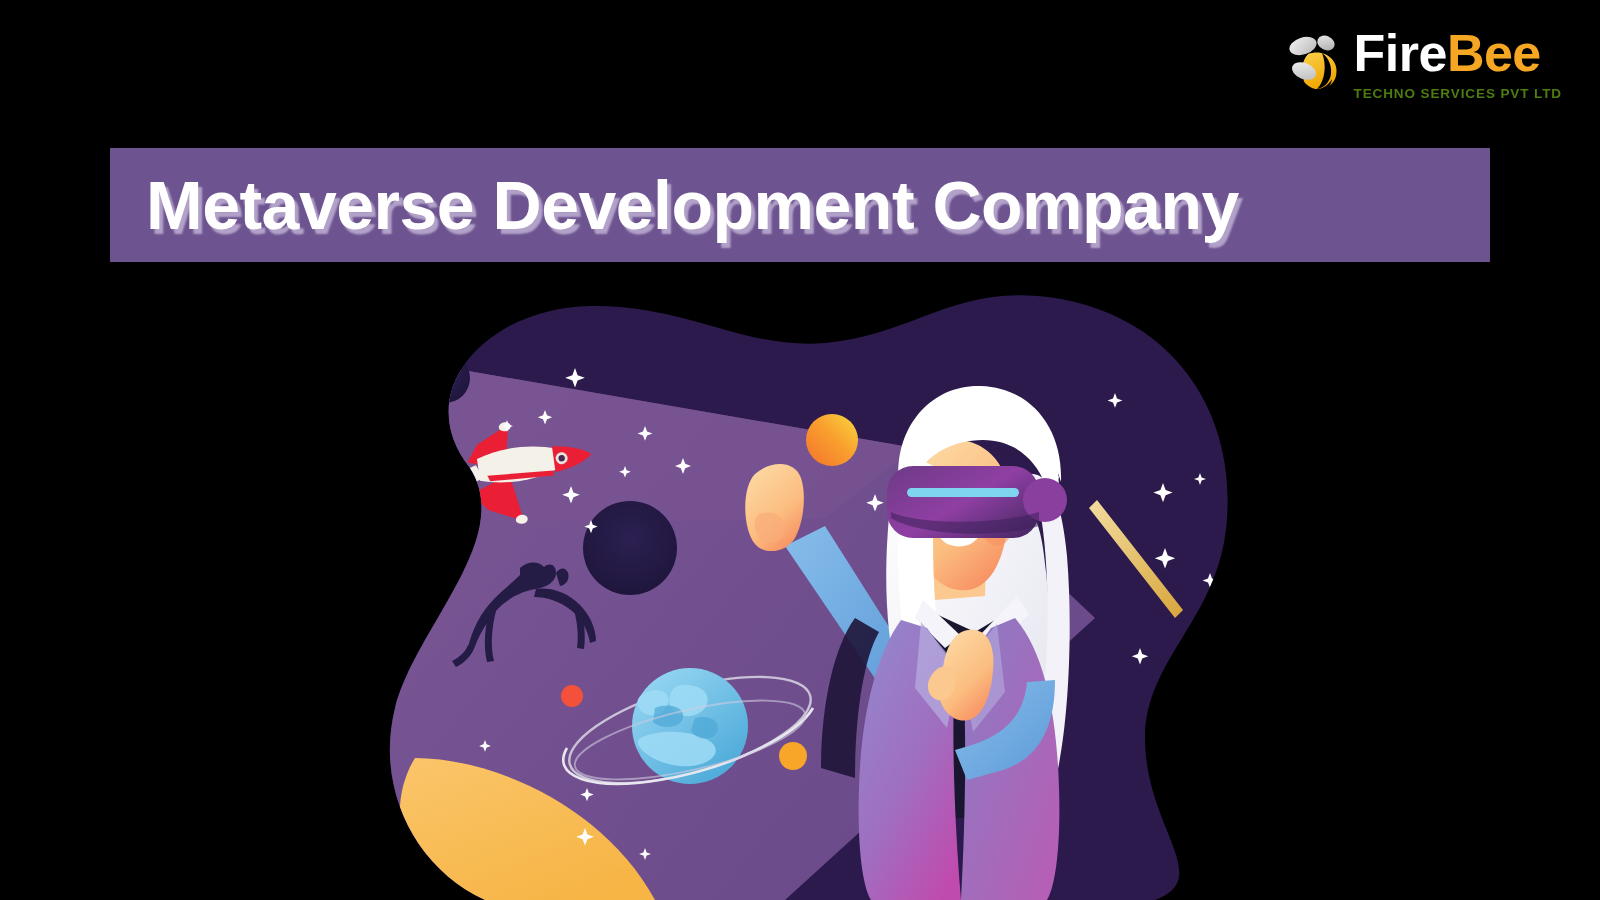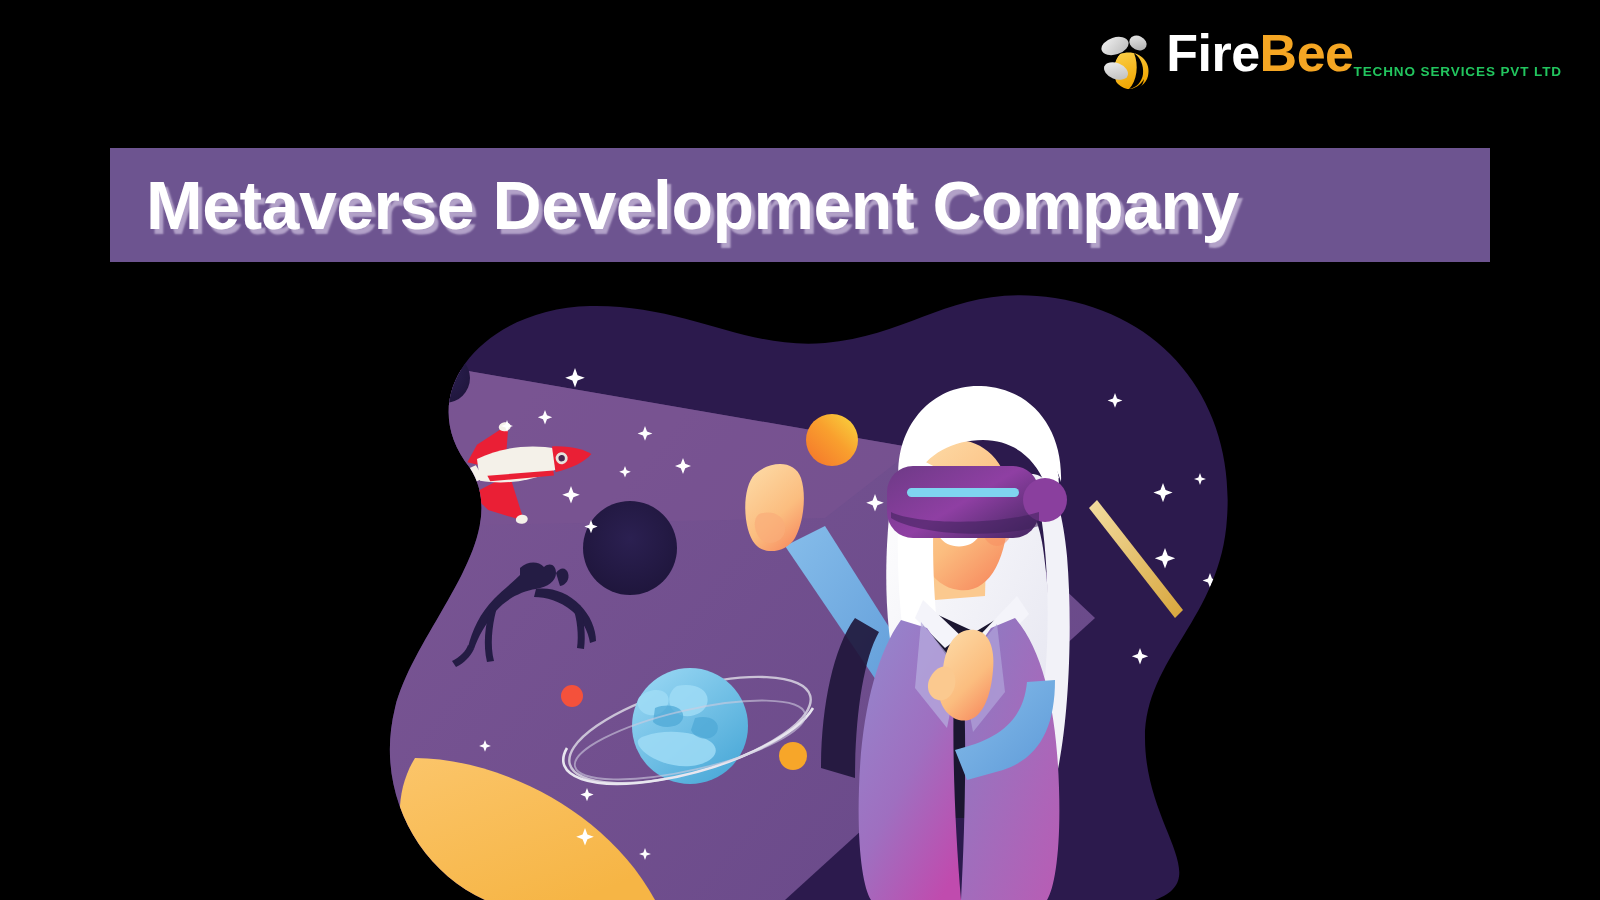--- a/index.html
+++ b/index.html
@@ -28,38 +28,38 @@
     gap: 10px;
   }
   .bee-icon {
     width: 56px;
     height: 62px;
     flex: 0 0 auto;
     margin-top: 4px;
   }
   .logo-text-col {
     display: flex;
-    flex-direction: row;
-    align-items: flex-end;
+    flex-direction: column;
+    align-items: flex-start;
   }
   .logo-word {
     font-size: 52px;
     font-weight: bold;
     line-height: 0.98;
     letter-spacing: -0.5px;
     white-space: nowrap;
   }
   .logo-fire { color: #ffffff; }
   .logo-bee  { color: #f5a623; }
   .logo-tagline {
-    color: #22c55e;
+    color: #4d7c0f;
     font-size: 13.5px;
     font-weight: bold;
     letter-spacing: 0.9px;
-    margin-top: 14px;
+    margin-top: 7px;
     white-space: nowrap;
   }
 
   
   .title-band {
     position: absolute;
     left: 110px;
     top: 148px;
     width: 1380px;
     height: 114px;

